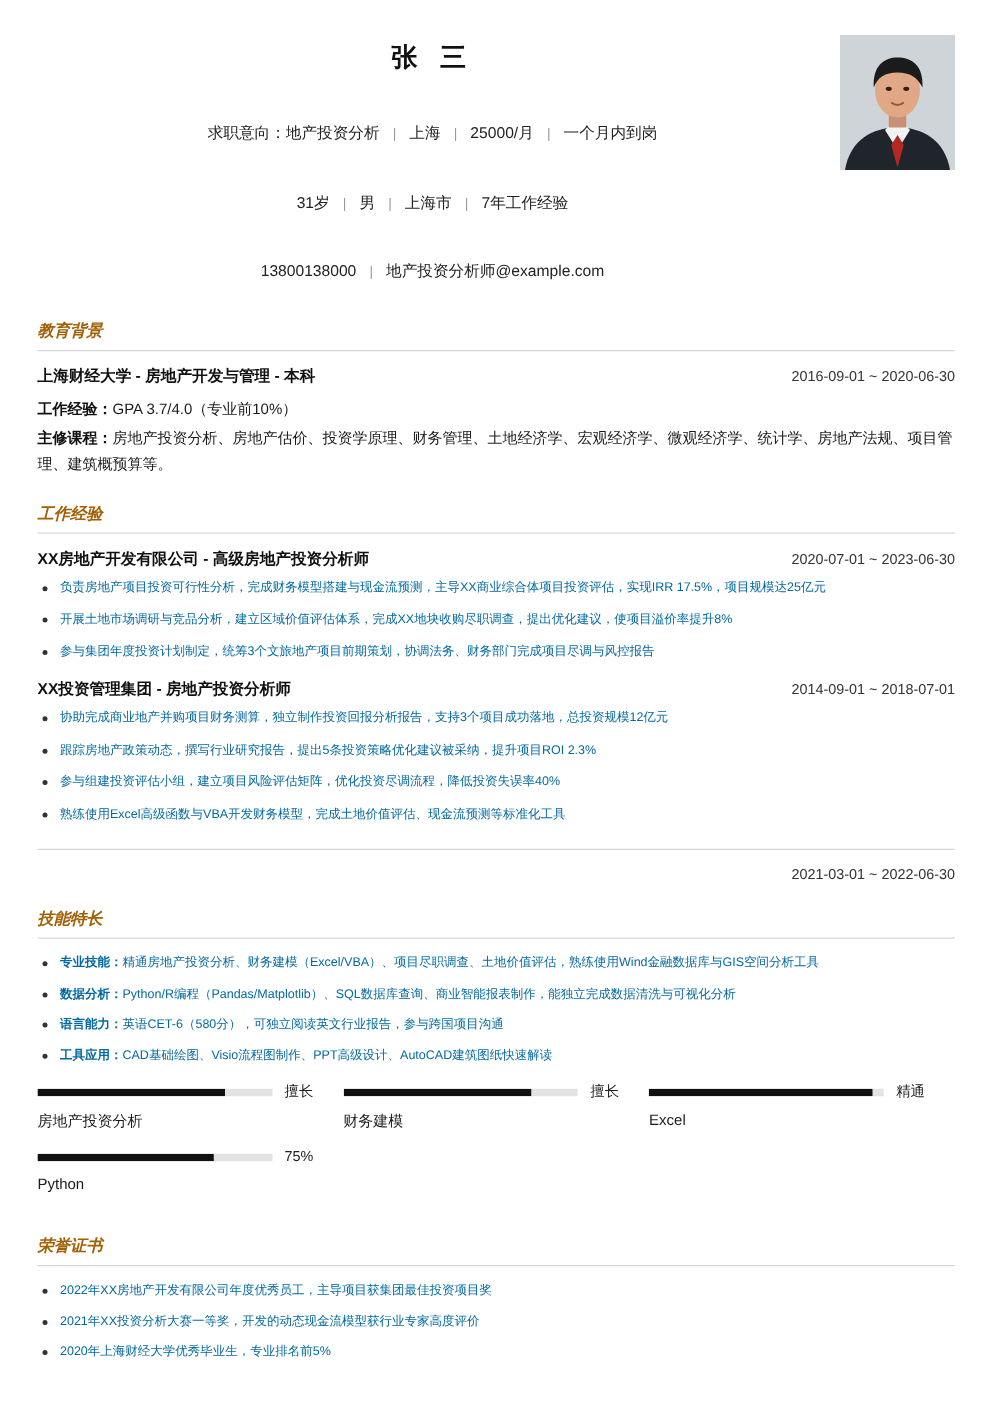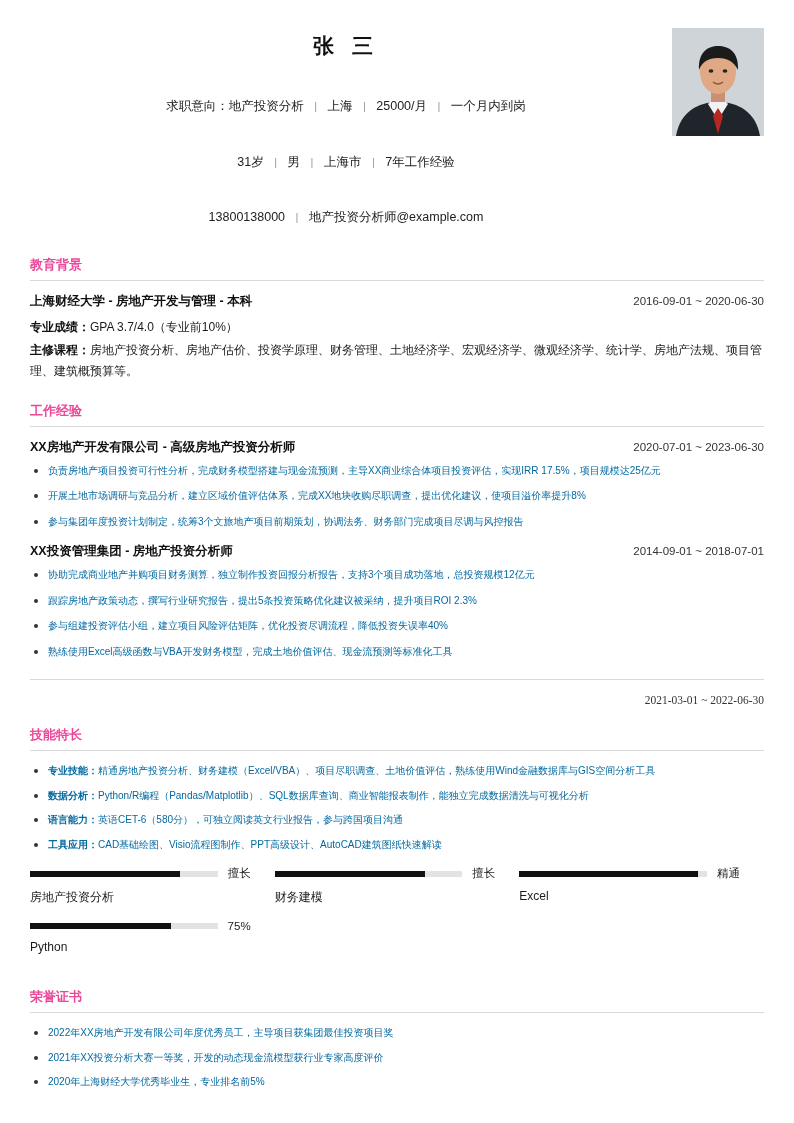--- a/index.html
+++ b/index.html
@@ -58,22 +58,23 @@
     background: #dfe2e6;
     position: relative;
   }
   .avatar svg { display: block; }
 
   
   .section { margin-top: 20px; }
   .section-title {
     font-size: 13px;
     font-weight: bold;
-    color: #ec4899;
+    color: #a16207;
     padding-bottom: 6px;
+    font-style: italic;
   }
   .section-rule {
     height: 1px;
     background: #d8d8d8;
     margin-bottom: 12px;
   }
 
   .entry { margin-bottom: 4px; }
   .entry-head {
     display: flex;
@@ -126,21 +127,20 @@
   }
   ul.bullets.tight li { margin-bottom: 9px; }
   ul.bullets li b { font-weight: bold; }
 
   .project-date-only {
     display: flex;
     justify-content: flex-end;
     font-size: 11.5px;
     color: #333;
     margin: 14px 0 6px 0;
-    font-family: Liberation Serif, serif;
   }
 
   
   .skillbars {
     display: flex;
     flex-wrap: wrap;
     margin-top: 10px;
   }
   .skill {
     width: 33.33%;
@@ -239,21 +239,21 @@
   <div class="section">
     <div class="section-title">教育背景</div>
     <div class="section-rule"></div>
 
     <div class="entry">
       <div class="entry-head">
         <div class="entry-title">上海财经大学 - 房地产开发与管理 - 本科</div>
         <div class="entry-date">2016-09-01 ~ 2020-06-30</div>
       </div>
       <div class="kv">
-        <b>专业成绩：</b><span>GPA 3.7/4.0（专业前10%）</span>
+        <b>工作经验：</b><span>GPA 3.7/4.0（专业前10%）</span>
       </div>
       <div class="kv">
         <b>主修课程：</b><span>房地产投资分析、房地产估价、投资学原理、财务管理、土地经济学、宏观经济学、微观经济学、统计学、房地产法规、项目管理、建筑概预算等。</span>
       </div>
     </div>
   </div>
 
   <div class="section">
     <div class="section-title">工作经验</div>
     <div class="section-rule"></div>

